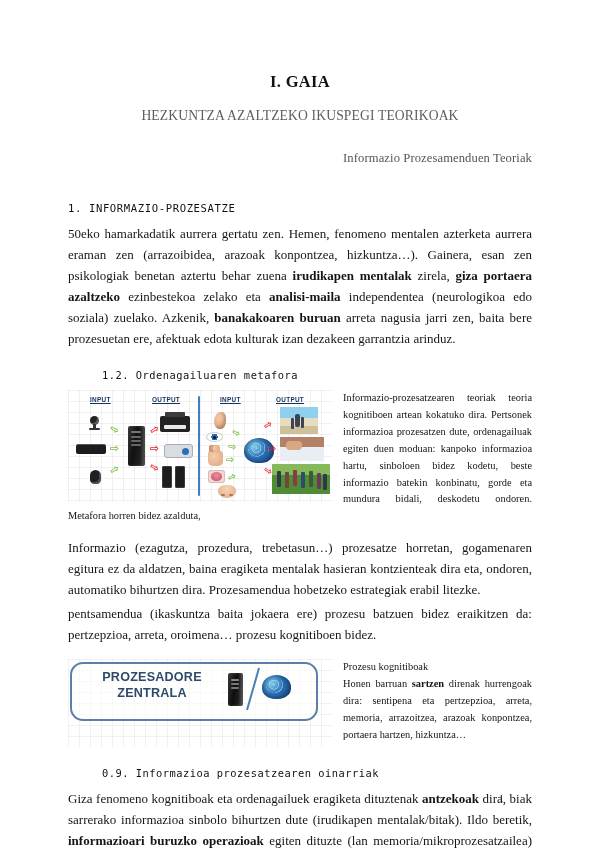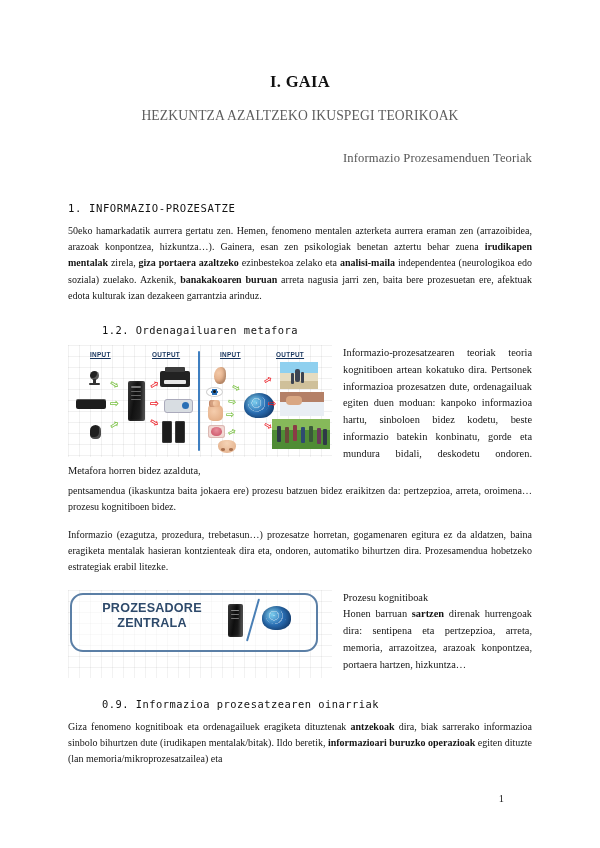--- a/index.html
+++ b/index.html
@@ -77,21 +77,21 @@
     margin: 0;
     margin-left: 34px;
     font-weight: normal;
   }
   .h2.sp1 { padding-top: 26px; }
   .h2.sp2 { padding-top: 20px; }
   .h2.sp3 { padding-top: 20px; }
 
   
   p.body {
-    font-size: 10px;
+    font-size: 13px;
     line-height: 1.62;
     text-align: justify;
     margin: 0;
     color: #151515;
     hyphens: none;
   }
   p.body.gap { padding-top: 12px; }
   .b { font-weight: bold; }
 
   .after-h { padding-top: 9px; }
@@ -441,23 +441,23 @@
 
           <div class="ph-run" style="left:212px;top:17px;"></div>
           <div class="ph-write" style="left:212px;top:47px;"></div>
           <div class="ph-group" style="left:204px;top:74px;"></div>
         </div>
       </div>
 
       <p class="side-text">Informazio-prozesatzearen teoriak teoria kognitiboen artean kokatuko dira. Pertsonek informazioa prozesatzen dute, ordenagailuak egiten duen moduan: kanpoko informazioa hartu, sinboloen bidez kodetu, beste informazio batekin konbinatu, gorde eta mundura bidali, deskodetu ondoren. Metafora horren bidez azalduta,</p>
     </div>
 
+    <p class="body gap">Informazio (ezagutza, prozedura, trebetasun…) prozesatze horretan, gogamenaren egitura ez da aldatzen, baina eragiketa mentalak hasieran kontzienteak dira eta, ondoren, automatiko bihurtzen dira. Prozesamendua hobetzeko estrategiak erabil litezke.</p>
+
     <p class="body" style="padding-top:3px;">pentsamendua (ikaskuntza baita jokaera ere) prozesu batzuen bidez eraikitzen da: pertzepzioa, arreta, oroimena… prozesu kognitiboen bidez.</p>
-
-    <p class="body gap">Informazio (ezagutza, prozedura, trebetasun…) prozesatze horretan, gogamenaren egitura ez da aldatzen, baina eragiketa mentalak hasieran kontzienteak dira eta, ondoren, automatiko bihurtzen dira. Prozesamendua hobetzeko estrategiak erabil litezke.</p>
 
     <div class="wrap-row clearfix" style="padding-top:14px;">
       <div class="figure-left">
         <div class="fig-cpu">
           <div class="cpu-box"></div>
           <div class="cpu-label">
             <div>PROZESADORE</div>
             <div>ZENTRALA</div>
           </div>
           <div class="cpu-tower"></div>

